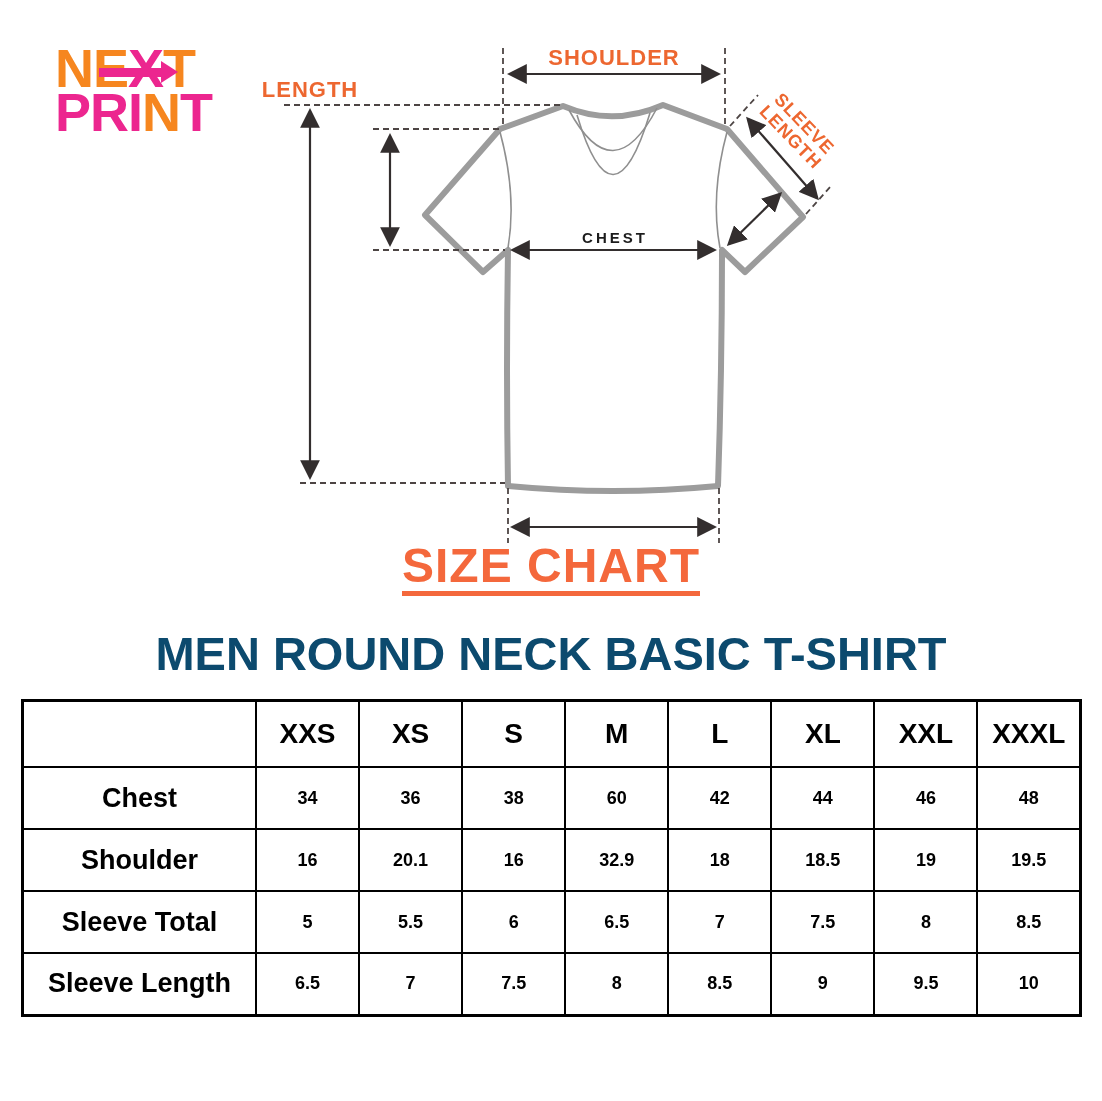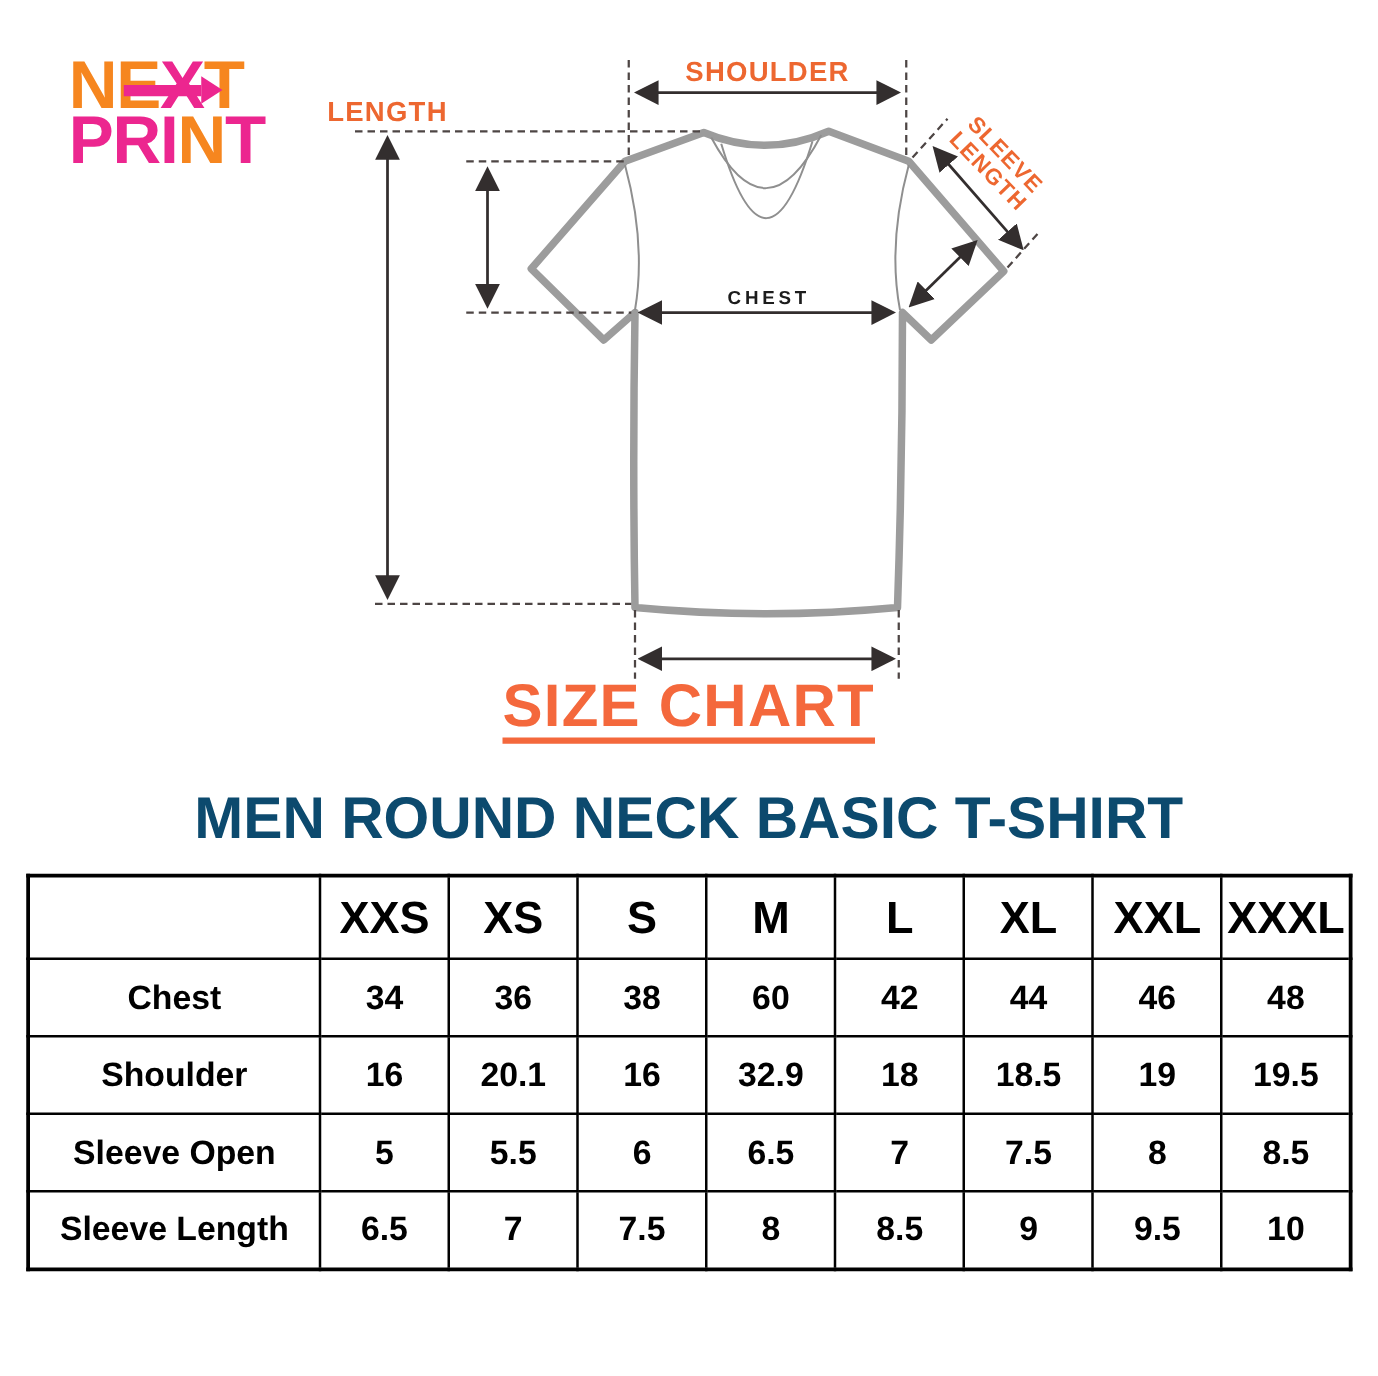--- a/index.html
+++ b/index.html
@@ -33,23 +33,23 @@
   .title span{text-decoration:underline;text-decoration-thickness:5px;text-underline-offset:9px;}
   .subtitle{position:absolute;top:630px;left:0;width:1102px;text-align:center;
          color:#0c4a6e;font-weight:bold;font-size:47px;line-height:1;}
 
   
   .tbl-wrap{position:absolute;left:21px;top:699px;}
   table{border-collapse:collapse;table-layout:fixed;width:1061px;background:#fff;
         border:3px solid #000;}
   th,td{border:2px solid #000;text-align:center;vertical-align:middle;color:#000;
         font-weight:bold;padding:0;}
-  thead th{height:64px;font-size:36px;}
+  thead th{height:64px;font-size:28px;}
   tbody th{font-size:27px;}
-  tbody td{font-size:27px;}
+  tbody td{font-size:18px;}
   tbody tr{height:62px;}
   th:first-child{width:231px;}
 </style>
 </head>
 <body>
 
 <div class="page">
 
   <div class="logo">
     <div class="ln">
@@ -141,21 +141,21 @@
             <td>16</td>
             <td>20.1</td>
             <td>16</td>
             <td>32.9</td>
             <td>18</td>
             <td>18.5</td>
             <td>19</td>
             <td>19.5</td>
           </tr>
           <tr>
-            <th>Sleeve Open</th>
+            <th>Sleeve Total</th>
             <td>5</td>
             <td>5.5</td>
             <td>6</td>
             <td>6.5</td>
             <td>7</td>
             <td>7.5</td>
             <td>8</td>
             <td>8.5</td>
           </tr>
           <tr>

